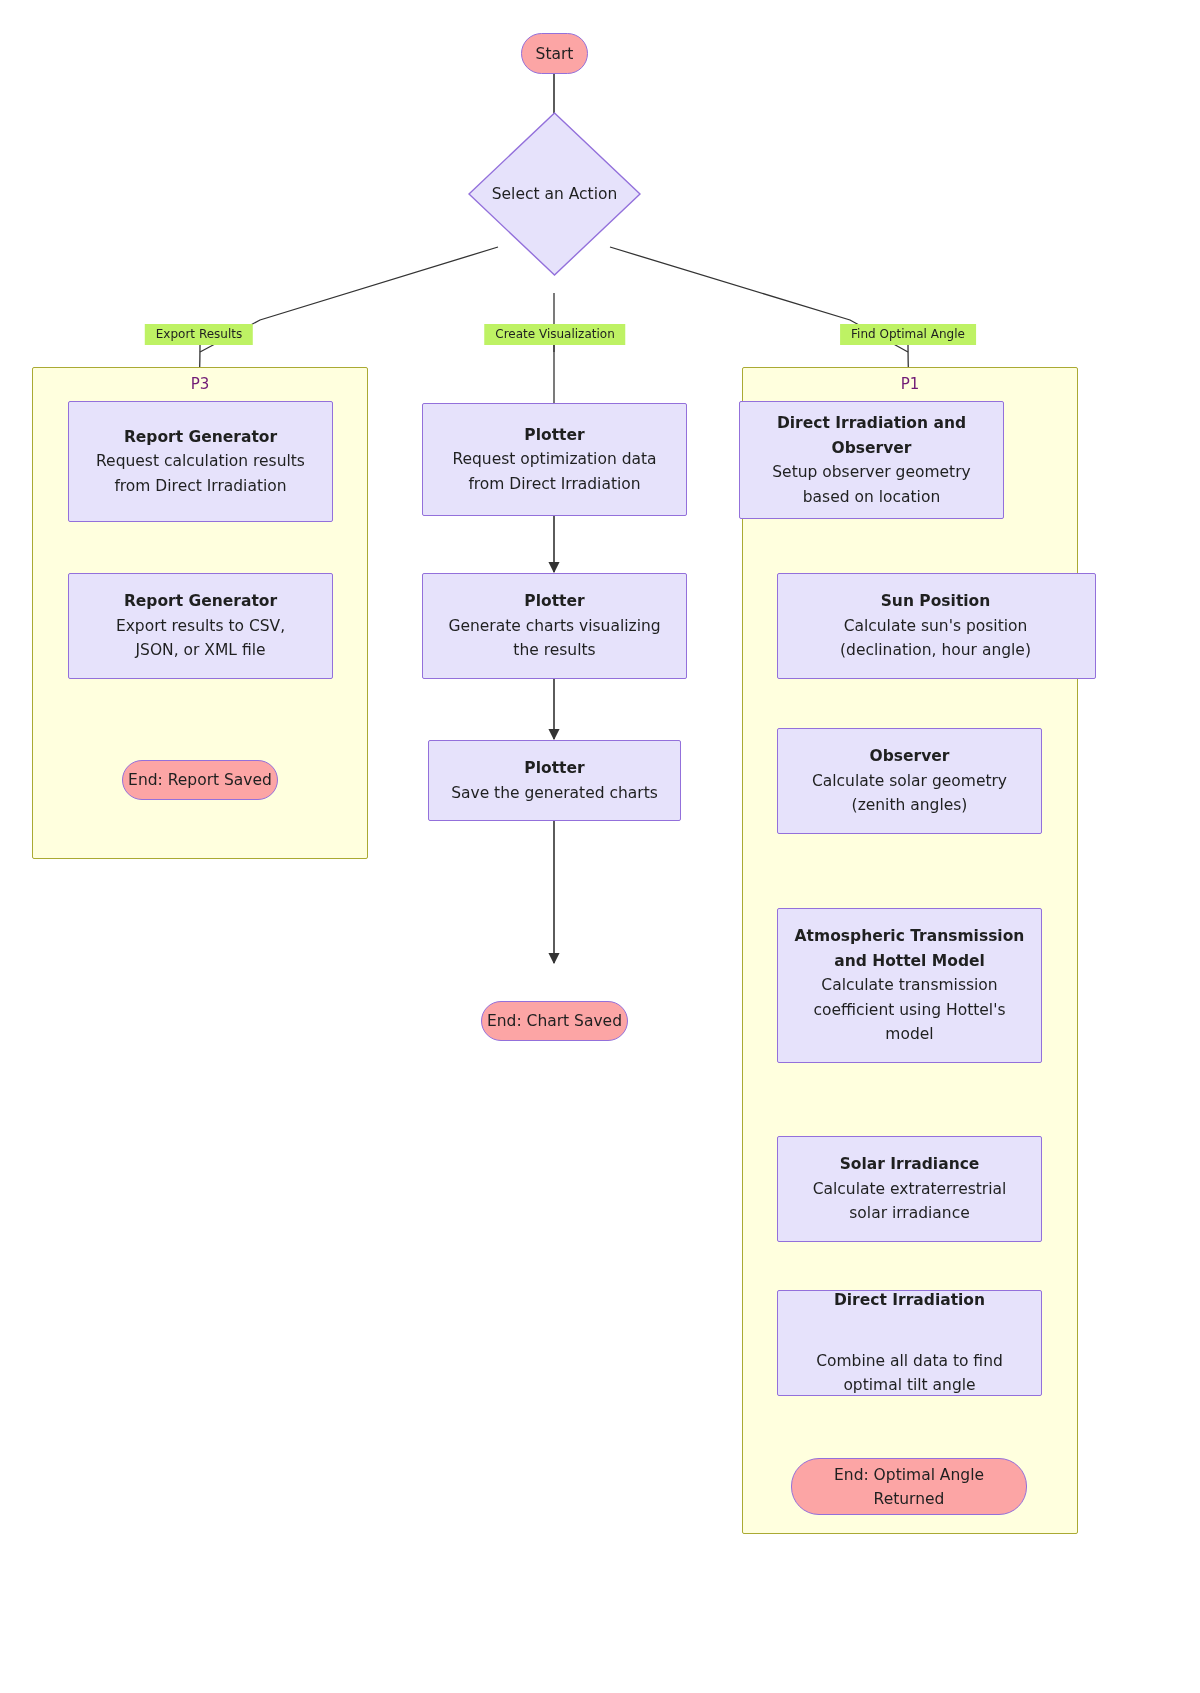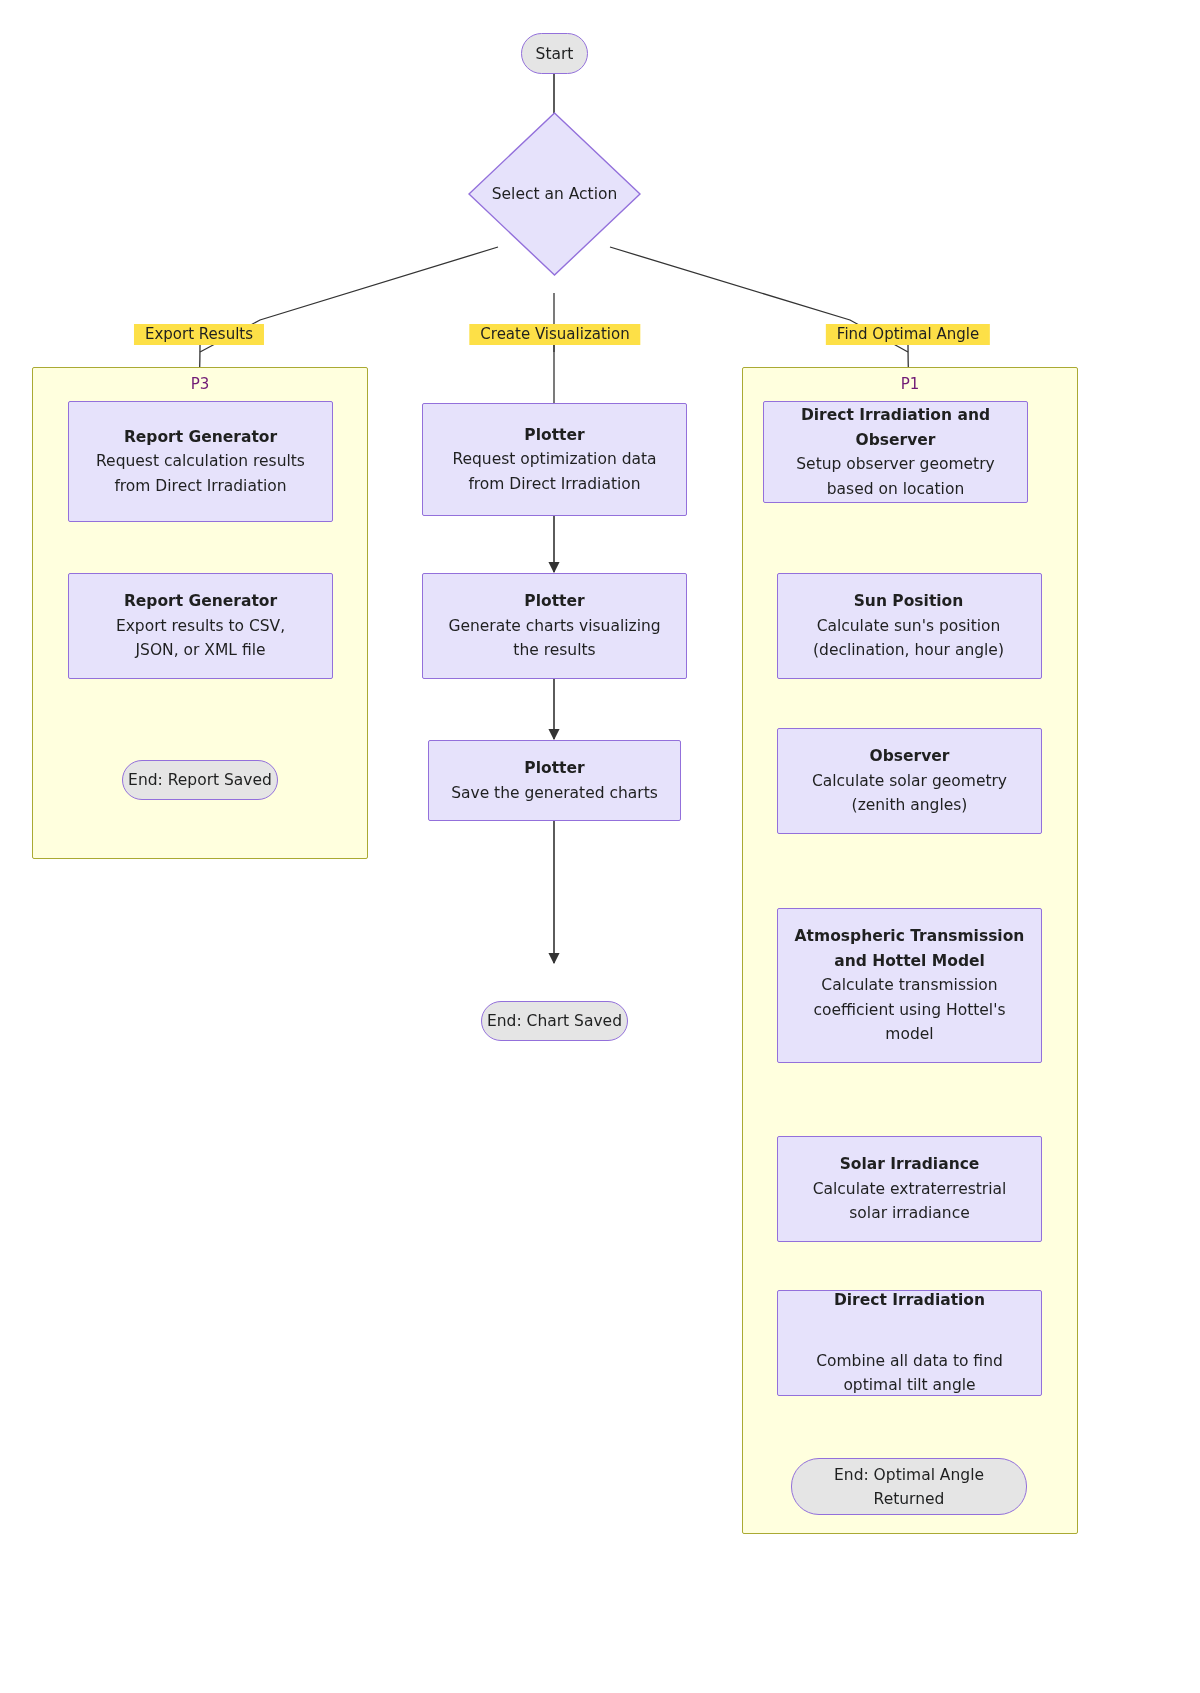--- a/index.html
+++ b/index.html
@@ -71,21 +71,21 @@
     font-size: 15.5px;
     line-height: 24.5px;
     color: #1f2020;
     white-space: pre-line;
   }
 
   
   .terminal {
     position: absolute;
     box-sizing: border-box;
-    background: #e5e5e5;
+    background: #fca5a5;
     border: 1.3px solid #9370db;
     display: flex;
     align-items: center;
     justify-content: center;
     text-align: center;
     font-size: 15.5px;
     line-height: 24px;
     color: #1f2020;
     white-space: pre-line;
   }
@@ -108,23 +108,23 @@
     display: flex;
     align-items: center;
     justify-content: center;
     font-size: 15.5px;
     color: #1f2020;
   }
 
   
   .edge-label {
     position: absolute;
-    background: #fde047;
-    color: #1f2020;
-    font-size: 15px;
+    background: #bef264;
+    color: #1f2020;
+    font-size: 12px;
     line-height: 19px;
     padding: 1px 11px;
     white-space: nowrap;
     transform: translateX(-50%);
   }
 </style>
 </head>
 <body>
 
 <div id="canvas">
@@ -217,28 +217,28 @@
   </div>
 
   <div class="terminal" style="left:481px; top:965px; width:147px; height:40px; border-radius:20px;margin-top:36px;">
     <span>End: Chart Saved</span>
   </div>
 
   <div class="cluster" style="left:742px; top:367px; width:336px; height:1167px;">
     <div class="cluster-label">P1</div>
   </div>
 
-  <div class="node" style="left:763px; top:401px; width:265px; height:102px;">
+  <div class="node" style="left:739px; top:401px; width:265px; height:118px;">
     <div class="n-title">Direct Irradiation and
 Observer</div>
     <div class="n-desc">Setup observer geometry
 based on location</div>
   </div>
 
-  <div class="node" style="left:777px; top:573px; width:265px; height:106px;padding-left:8px;">
+  <div class="node" style="left:777px; top:573px; width:319px; height:106px;padding-left:8px;">
     <div class="n-title">Sun Position</div>
     <div class="n-desc">Calculate sun's position
 (declination, hour angle)</div>
   </div>
 
   <div class="node" style="left:777px; top:728px; width:265px; height:106px;">
     <div class="n-title">Observer</div>
     <div class="n-desc">Calculate solar geometry
 (zenith angles)</div>
   </div>

